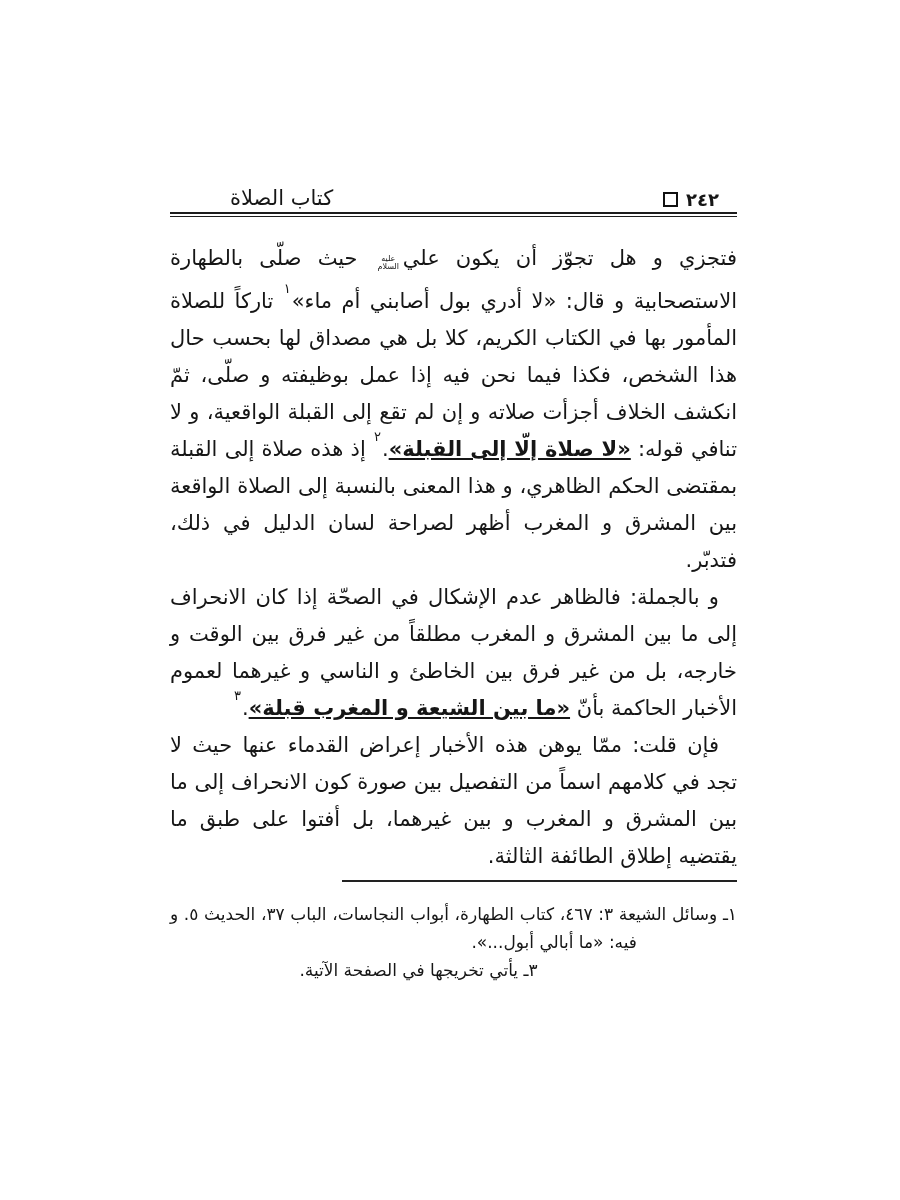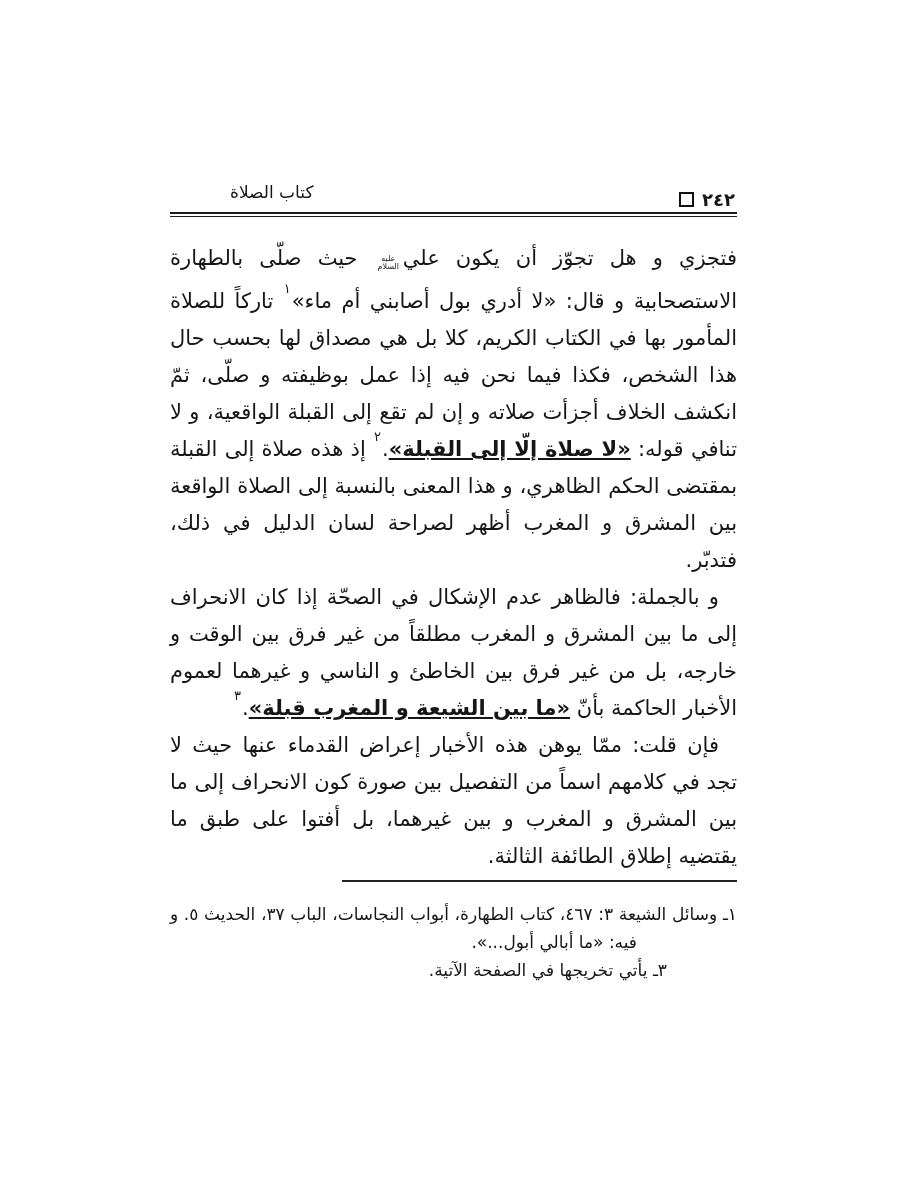--- a/index.html
+++ b/index.html
@@ -23,27 +23,27 @@
     width:567px;
   }
   
   .running-head{
     position:relative;
     height:26px;
   }
   .booktitle{
     position:absolute;
     left:60px;
-    bottom:10px;
-    font-size:17px;
+    bottom:2px;
+    font-size:21px;
     letter-spacing:0.2px;
   }
   .pagenum-wrap{
     position:absolute;
-    right:2px;
+    right:18px;
     bottom:2px;
     display:flex;
     align-items:center;
     margin-top:25px;
   }
   .pagenum{
     font-size:18px;
     font-weight:bold;
   }
   .pagesquare{
@@ -97,21 +97,21 @@
     margin:0;padding:0;
     font-size:17px;
     line-height:28px;
   }
   .fn-hang{
     text-align:justify;
     padding-right:100px;
     text-indent:-100px;
     margin-top:18px;
   }
-  .fn-indent{margin-right:70px;}
+  .fn-indent{margin-right:70px;text-align:center;}
 </style>
 </head>
 <body>
 
 <div class="page">
   <div class="content">
 
     <header class="running-head">
       <div class="pagenum-wrap">
         <span class="pagenum">٢٤٢</span>

